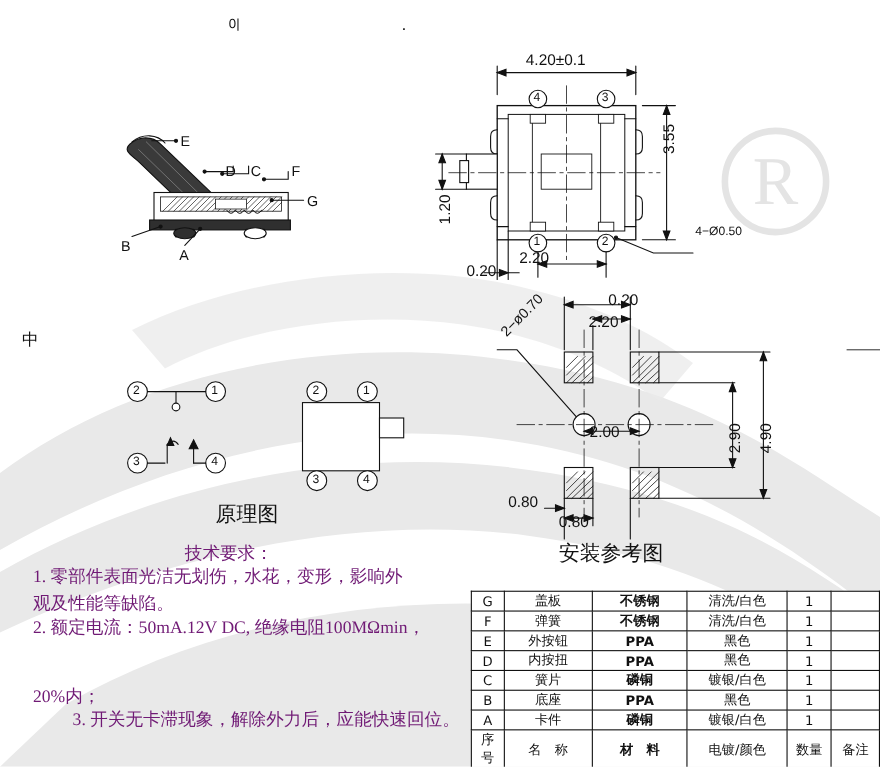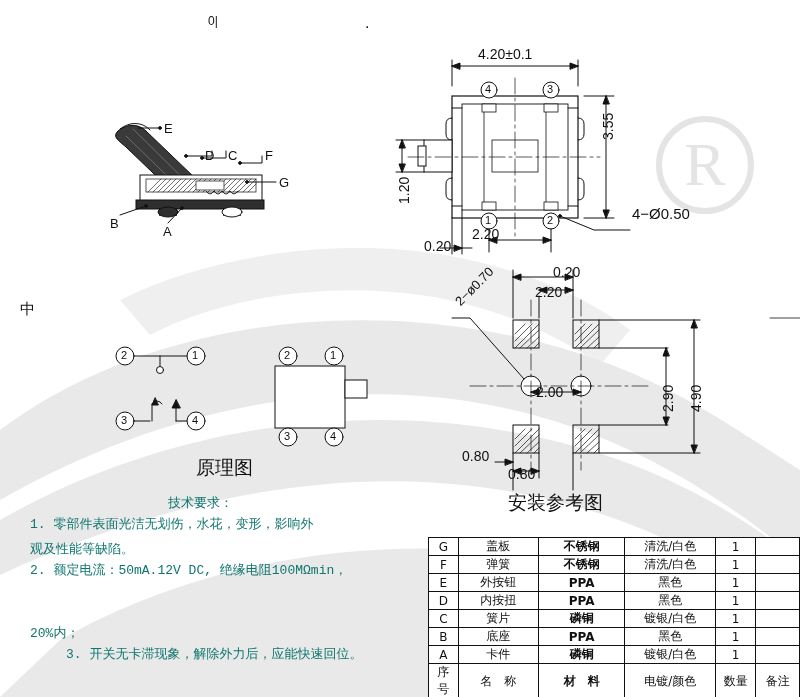--- a/index.html
+++ b/index.html
@@ -10,21 +10,21 @@
     color:#111;
   }
   .wm{
     position:absolute;inset:0;pointer-events:none;z-index:0;
   }
   .stage{position:absolute;inset:0;z-index:2;}
   svg.vec{position:absolute;left:0;top:0;width:800px;height:697px;overflow:visible;}
   .lbl{position:absolute;font-family:"Liberation Sans",sans-serif;font-size:12px;color:#111;white-space:nowrap;}
   .cn{font-family:"DejaVu Sans","Liberation Sans",sans-serif;}
   .title-cn{font-size:19px;}
-  .notes{position:absolute;font-family:Liberation Mono, monospace;font-size:13px;line-height:21px;color:#0f766e;white-space:nowrap;}
+  .notes{position:absolute;font-family:Liberation Serif, serif;font-size:16px;line-height:21px;color:#701a75;white-space:nowrap;}
   table.bom{
     position:absolute;border-collapse:collapse;font-family:"DejaVu Sans","Liberation Sans",sans-serif;
     font-size:12px;color:#111;background:#fff;
   }
   table.bom td{border:1px solid #111;height:17px;padding:0 3px;text-align:center;}
   .c0{width:26px;}
   .c1{width:88px;font-family:Liberation Mono, monospace;}
   .c2{width:96px;font-weight:bold;}
   .c3{width:104px;}
   .c4{width:40px;}
@@ -248,21 +248,21 @@
   <div class="lbl" style="left:265px;top:148px;font-size:13px;">F</div>
   <div class="lbl" style="left:279px;top:175px;font-size:13px;">G</div>
   <div class="lbl" style="left:110px;top:216px;font-size:13px;">B</div>
   <div class="lbl" style="left:163px;top:224px;font-size:13px;">A</div>
 
   <div class="lbl" style="left:478px;top:46px;font-size:14px;">4.20±0.1</div>
   <div class="lbl" style="left:600px;top:140px;font-size:14px;transform:rotate(-90deg);transform-origin:left top;">3.55</div>
   <div class="lbl" style="left:396px;top:204px;font-size:14px;transform:rotate(-90deg);transform-origin:left top;">1.20</div>
   <div class="lbl" style="left:424px;top:238px;font-size:14px;">0.20</div>
   <div class="lbl" style="left:472px;top:226px;font-size:14px;">2.20</div>
-  <div class="lbl" style="left:632px;top:205px;font-size:15px;">4−Ø0.50</div>
+  <div class="lbl" style="left:632px;top:205px;font-size:11px;">4−Ø0.50</div>
 
   <div class="lbl" style="left:485px;top:83px;font-size:11px;">4</div>
   <div class="lbl" style="left:547px;top:83px;font-size:11px;">3</div>
   <div class="lbl" style="left:485px;top:214px;font-size:11px;">1</div>
   <div class="lbl" style="left:547px;top:214px;font-size:11px;">2</div>
 
   <div class="lbl" style="left:121px;top:349px;font-size:11px;">2</div>
   <div class="lbl" style="left:192px;top:349px;font-size:11px;">1</div>
   <div class="lbl" style="left:121px;top:414px;font-size:11px;">3</div>
   <div class="lbl" style="left:192px;top:414px;font-size:11px;">4</div>

